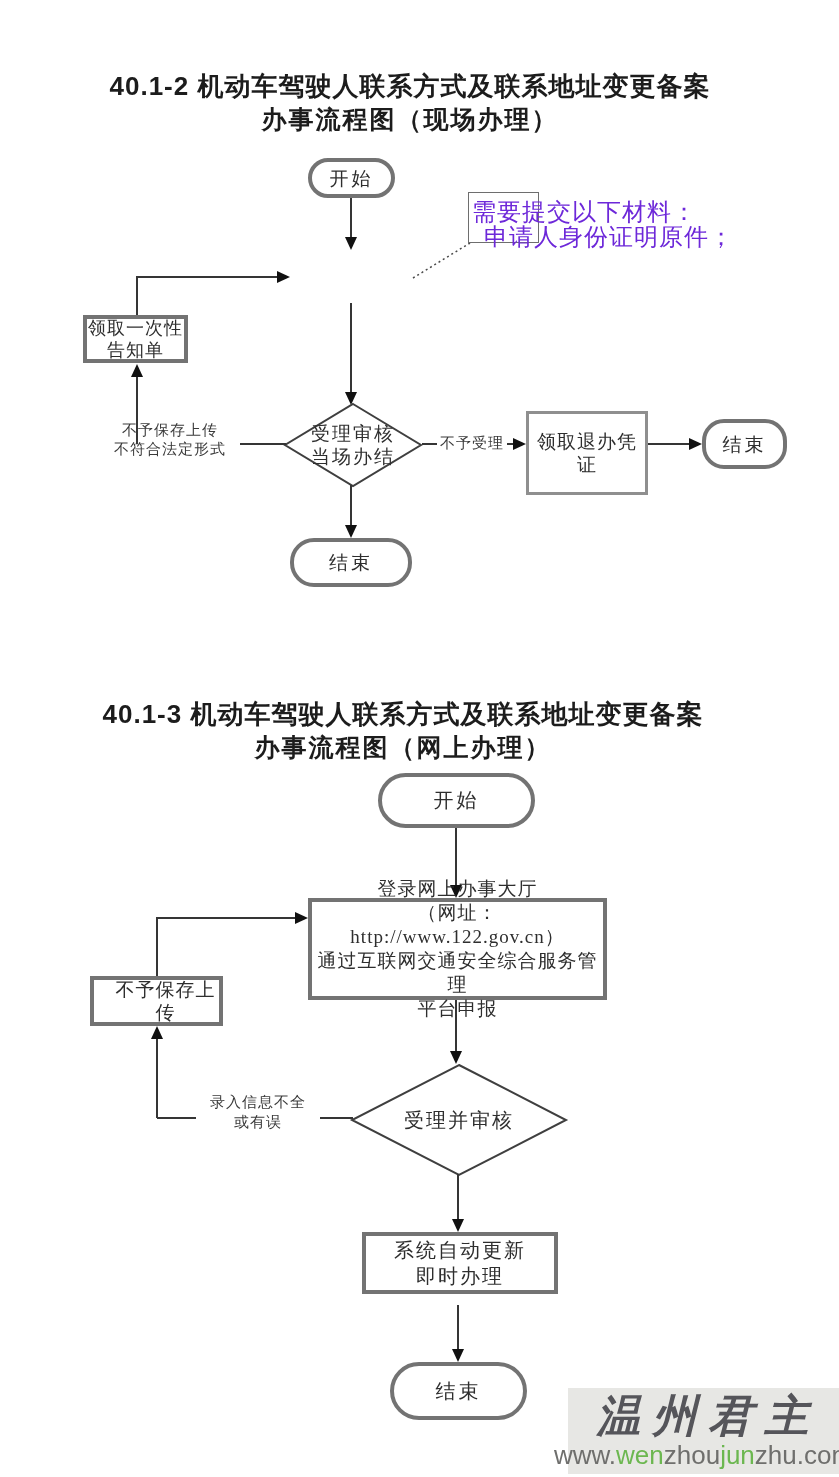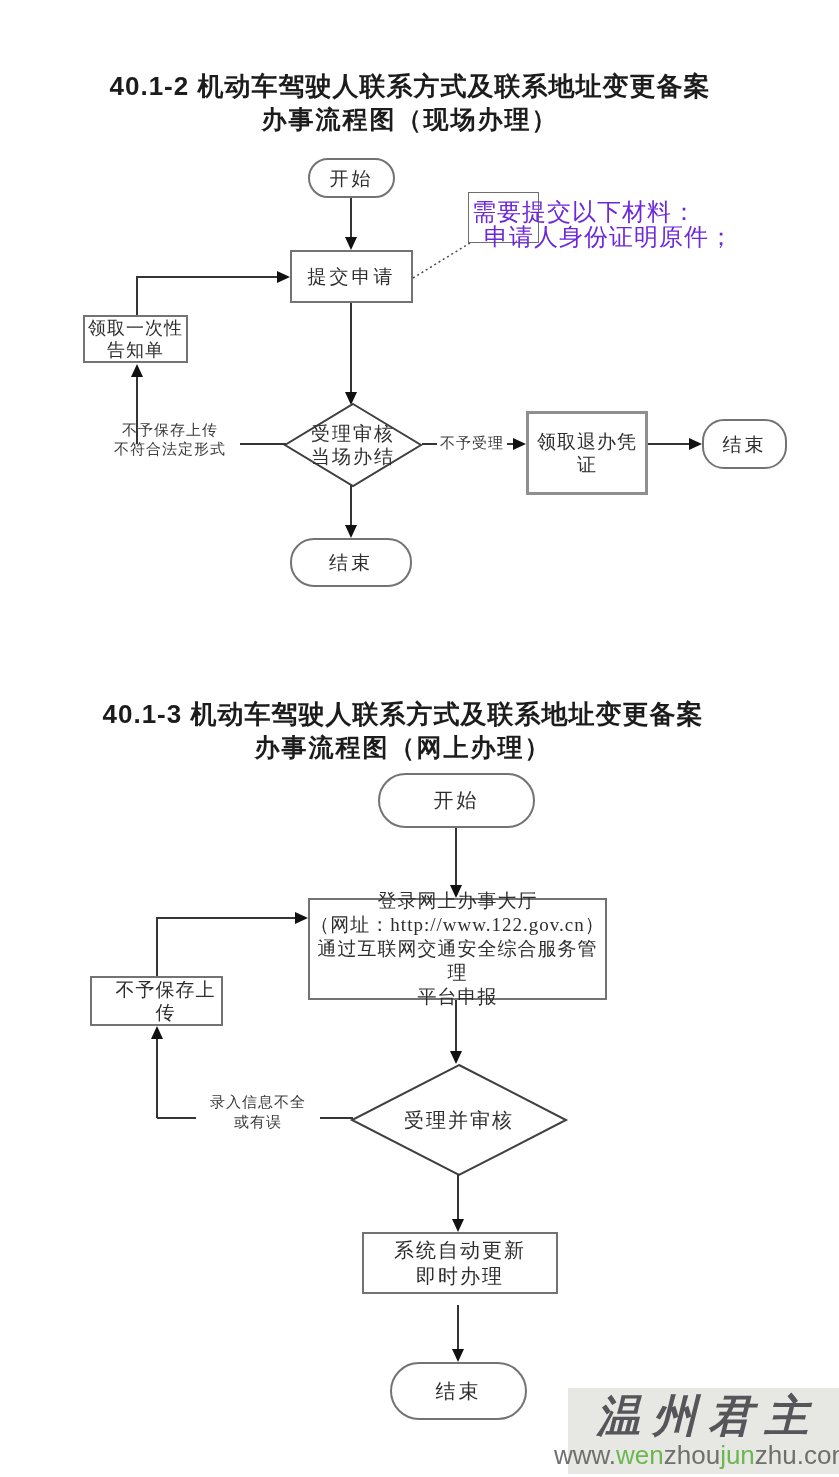--- a/index.html
+++ b/index.html
@@ -2,21 +2,21 @@
 <html><head>
 <meta charset="utf-8">
 <style>
   html,body{margin:0;padding:0;background:#ffffff;}
   .page{position:relative;width:839px;height:1477px;background:#ffffff;overflow:hidden;
         font-family:"Liberation Serif", serif;color:#2e2e2e;}
   .title{position:absolute;text-align:center;font-family:"Liberation Sans", sans-serif;
          font-weight:700;color:#1c1c1c;}
   .title .l1{font-size:26px;line-height:32px;letter-spacing:1px;}
   .title .l2{font-size:25px;line-height:30px;letter-spacing:2px;margin-top:2px;}
-  .node{position:absolute;box-sizing:border-box;background:#fff;border:2px solid #737373;
+  .node{position:absolute;box-sizing:border-box;background:#fff;border:4px solid #737373;
         display:flex;flex-direction:column;align-items:center;justify-content:center;
         text-align:center;font-size:19px;letter-spacing:3px;line-height:23px;}
   .stadium{border-radius:26px;}
   .line{position:absolute;background:#353535;}
   .ah{position:absolute;width:0;height:0;}
   .ah-d{border-left:6px solid transparent;border-right:6px solid transparent;border-top:13px solid #111;}
   .ah-u{border-left:6px solid transparent;border-right:6px solid transparent;border-bottom:13px solid #111;}
   .ah-r{border-top:6px solid transparent;border-bottom:6px solid transparent;border-left:13px solid #111;}
   .lbl{position:absolute;font-size:15px;line-height:19px;text-align:center;background:#fff;
        color:#3a3a3a;letter-spacing:1px;}
@@ -42,23 +42,20 @@
     <div class="l1">40.1-2  机动车驾驶人联系方式及联系地址变更备案</div>
     <div class="l2">办事流程图（现场办理）</div>
   </div>
 
   <div class="node stadium" style="left:308px;top:158px;width:87px;height:40px;border-radius:20px;">
     <span>开始</span>
   </div>
   <div class="line" style="left:350px;top:198px;width:2px;height:39px;"></div>
   <div class="ah ah-d" style="left:345px;top:237px;"></div>
 
-  <div class="node" style="left:290px;top:250px;width:123px;height:53px;">
-    <span>提交申请</span>
-  </div>
 
   <svg style="left:408px;top:238px;" width="70" height="45">
     <line x1="5" y1="40" x2="62" y2="5" stroke="#4a4a4a" stroke-width="1.5" stroke-dasharray="2,3"></line>
   </svg>
 
   <div class="note-rect" style="left:468px;top:192px;width:71px;height:51px;"></div>
   <div class="note-line" style="left:472px;top:196px;">需要提交以下材料：</div>
   <div class="note-line" style="left:484px;top:221px;">申请人身份证明原件；</div>
 
   <div class="line" style="left:350px;top:303px;width:2px;height:89px;"></div>

